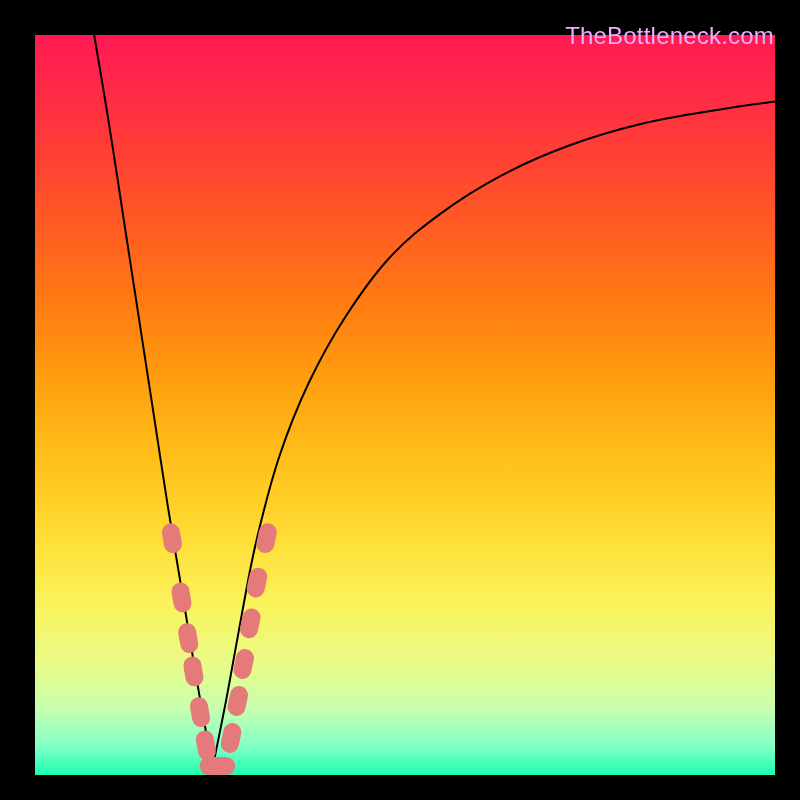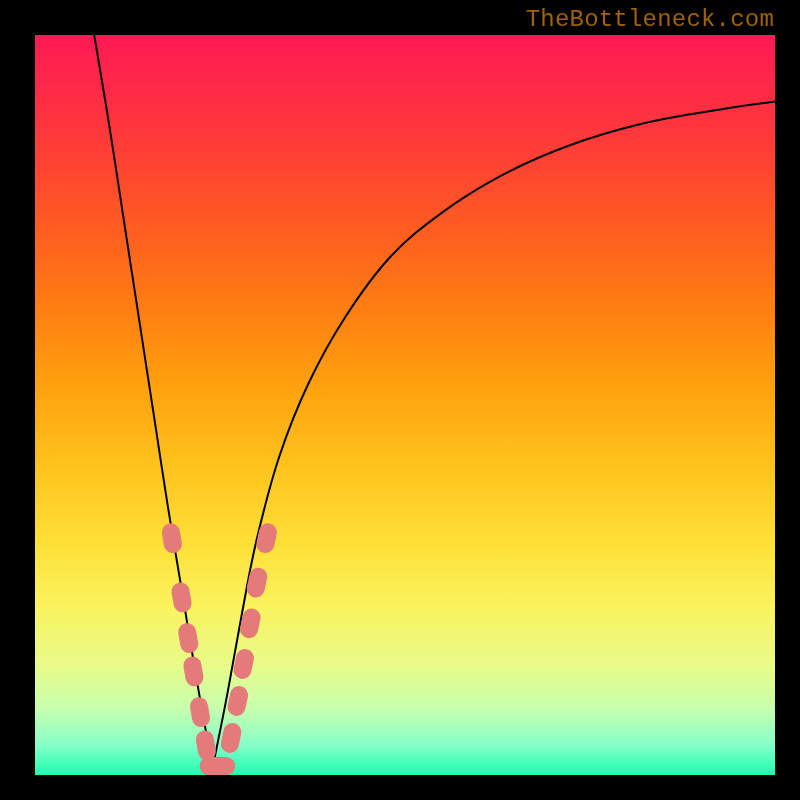--- a/index.html
+++ b/index.html
@@ -37,28 +37,27 @@
       #ffde35 68%,
       #faf35d 77%,
       #e9fb88 85%,
       #c7ffae 91%,
       #85ffc9 96%,
       #1bffaf 100%
     );
   }
   .watermark {
     position: absolute;
-    top: 6px;
+    top: 22px;
     right: 26px;
     font-size: 24px;
     font-weight: 500;
-    color: #a16207;
+    color: #f0abfc;
     letter-spacing: 0.2px;
     user-select: none;
-    font-family: Liberation Mono, monospace;
   }
   svg.curve {
     position: absolute;
     left: 0;
     top: 0;
     width: 740px;
     height: 740px;
     overflow: visible;
   }
   .curve-path {

